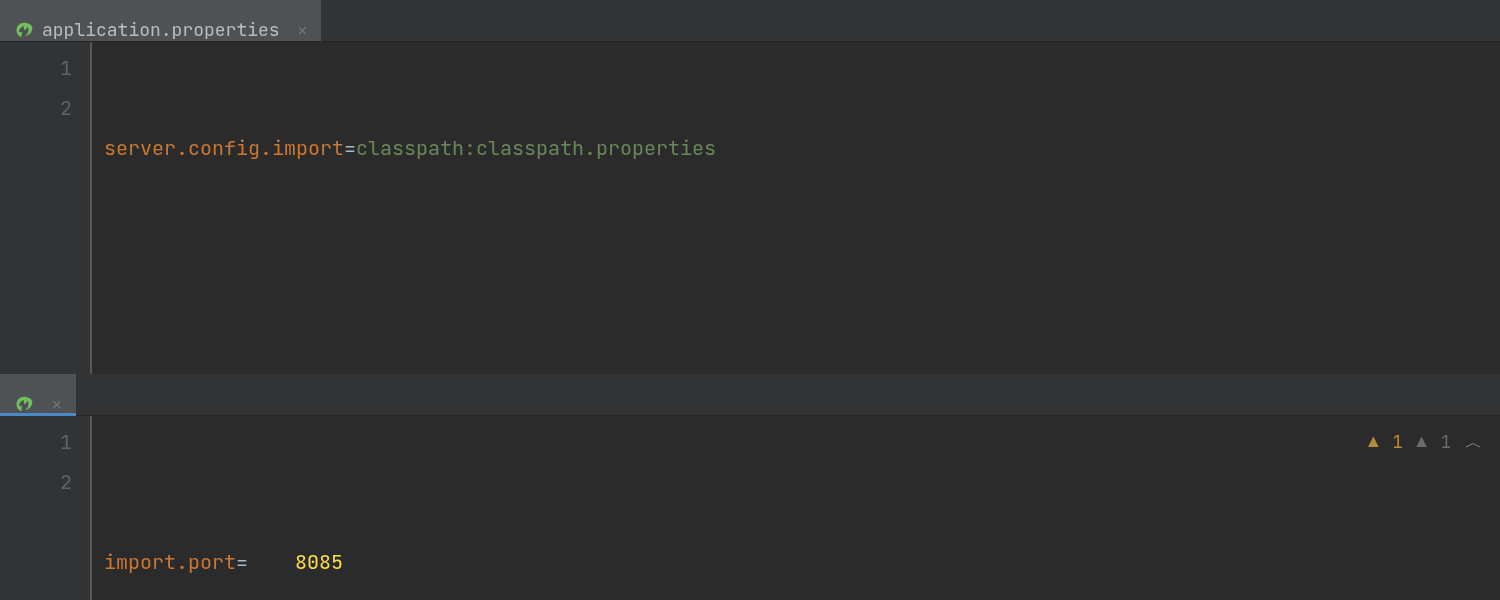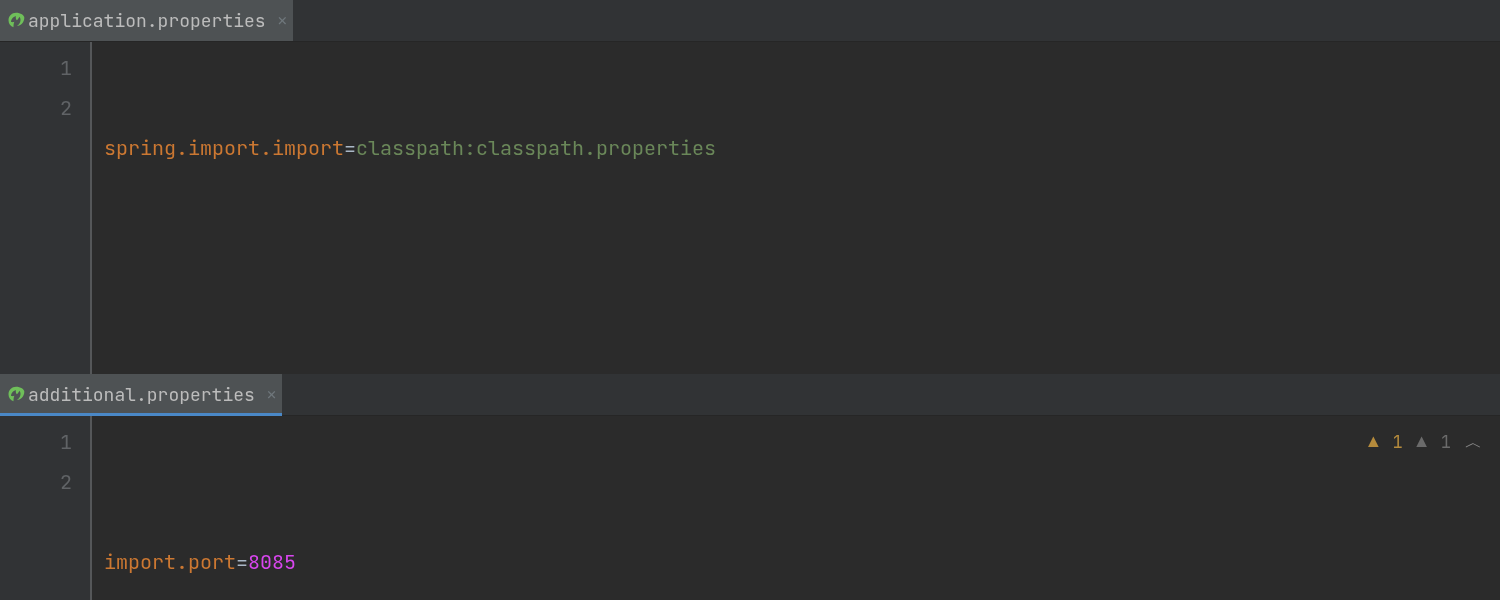--- a/index.html
+++ b/index.html
@@ -12,22 +12,22 @@
     overflow: hidden;
   }
   .pane { position: relative; }
   .tabstrip {
     display: flex; align-items: center;
     height: 42px;
     background: #313335;
     border-bottom: 1px solid #262626;
   }
   .tab {
-    display: flex; align-items: center; gap: 2px;
-    padding: 0 6px;
+    display: flex; align-items: flex-end; gap: 8px;
+    padding: 0 14px;
     height: 100%;
     background: #4e5254;
     color: #bcbcbc;
     font-size: 18px;
     cursor: pointer;
     position: relative;
   }
   .tab .leaf-icon { width: 20px; height: 20px; display:flex; align-items:center; justify-content:center;}
   .tab .close { margin-left: 10px; color: #6f777c; font-size: 16px; }
   .tab.active-blue::after {
@@ -55,21 +55,21 @@
     flex: 1;
     padding: 6px 0;
     line-height: 40px;
     white-space: pre;
     position: relative;
   }
   .code .line { height: 40px; }
   .tok-key  { color: #cc7832; }
   .tok-eq   { color: #a9b7c6; }
   .tok-val  { color: #6a8759; }
-  .tok-num  { color: #d946ef; }
+  .tok-num  { color: #fde047; margin-left: 47px; }
   .status-icons {
     position: absolute; right: 18px; top: 6px;
     display: flex; align-items: center; gap: 14px;
     color: #808080; font-size: 17px;
   }
   .warn { color: #b58b3c; }
   .gray { color: #6b6b6b; }
   .chev { color: #888; }
 </style>
 </head>
@@ -87,35 +87,34 @@
       <span class="close">✕</span>
     </div>
   </div>
   <div class="editor">
     <div class="gutter">
       <div>1</div>
       <div>2</div>
     </div>
     <div class="gutter-border"></div>
     <div class="code">
-      <div class="line"><span class="tok-key">spring.import.import</span><span class="tok-eq">=</span><span class="tok-val">classpath:classpath.properties</span></div>
+      <div class="line"><span class="tok-key">server.config.import</span><span class="tok-eq">=</span><span class="tok-val">classpath:classpath.properties</span></div>
       <div class="line"></div>
     </div>
   </div>
 </div>
 
 <div class="pane" style="position:relative;">
   <div class="tabstrip">
     <div class="tab active-blue">
       <span class="leaf-icon">
         <svg viewBox="0 0 24 24" width="20" height="20">
             <path fill="#6fbf5a" d="M12 2C7 2 3 6 3 11c0 4 2.5 7.4 6 8.6C9 18 9 15 10 13 8 14 6 13 6 13s0-5 6-7c0 0-1 3 1 5 2-1 3-4 3-4 3 3 1 9-3 11 5-.5 9-4.8 9-10C22 5 17.5 2 12 2z"></path>
           </svg>
       </span>
-      <span>additional.properties</span>
       <span class="close">✕</span>
     </div>
   </div>
   <div class="editor">
     <div class="gutter">
       <div>1</div>
       <div>2</div>
     </div>
     <div class="gutter-border"></div>
     <div class="code">

